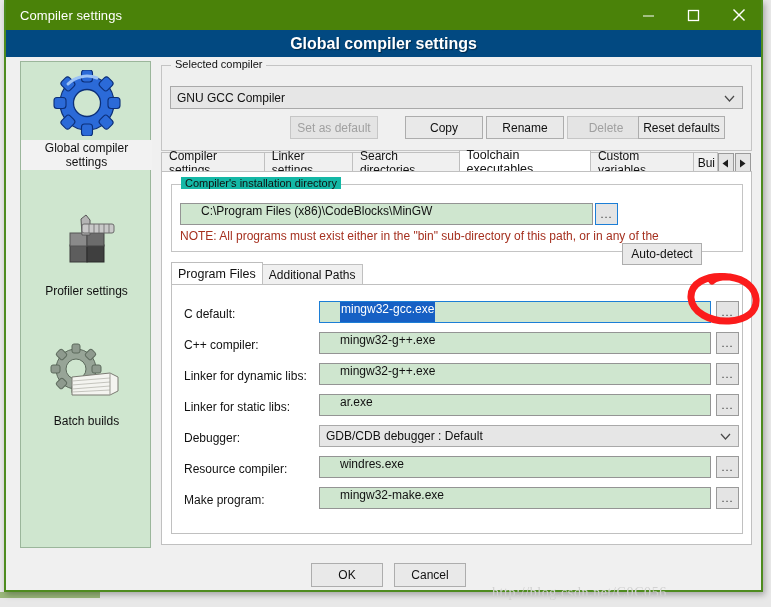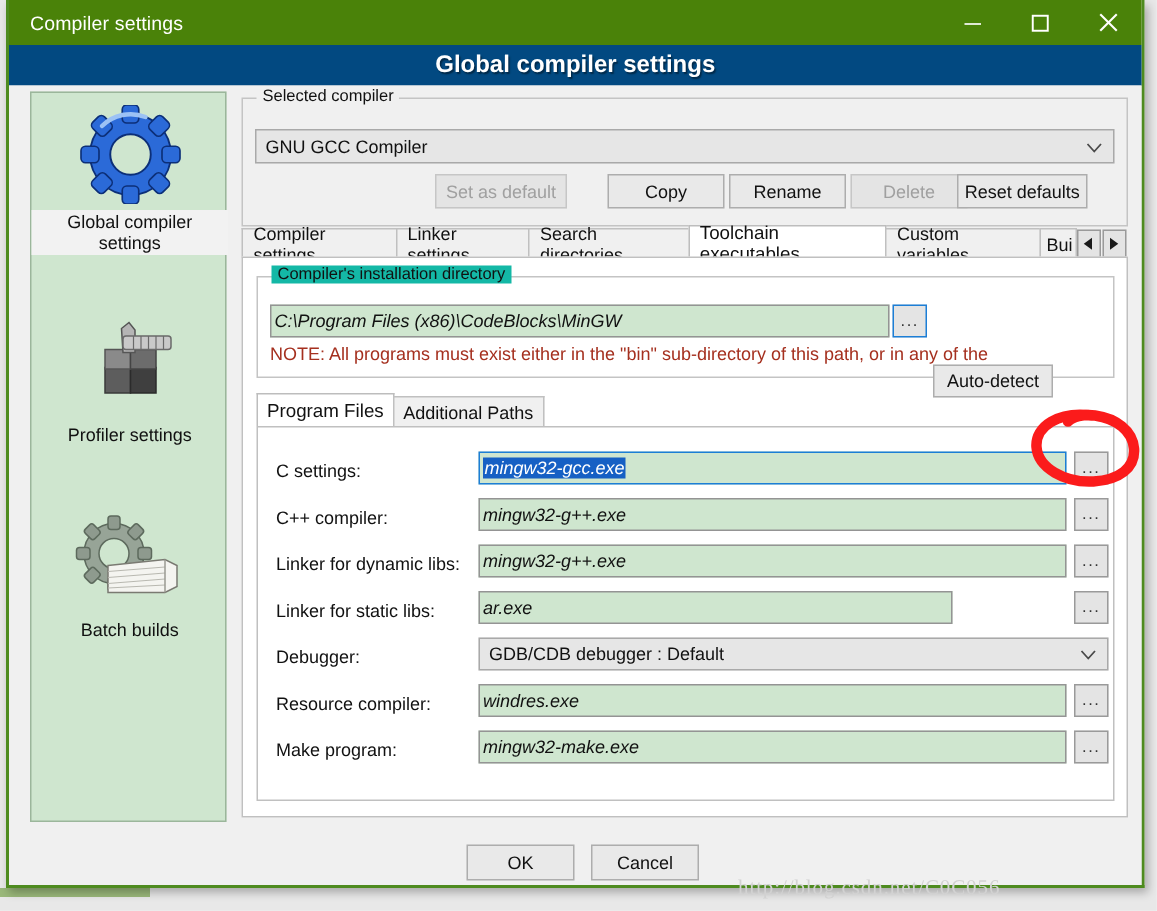--- a/index.html
+++ b/index.html
@@ -166,25 +166,24 @@
   .tabpage {
     position: absolute;
     border: 1px solid #c0c0c0;
     background: #ffffff;
   }
   
   .tfield {
     border: 1px solid #949494;
     background: #cfe6cf;
     height: 22px;
-    display: flex; align-items: center;
-    padding-left: 2px;
+    display: flex; 
+    padding-left: 20px;
     font-size: 12px; color: #111;
     box-sizing: border-box;
-    font-style: italic;
   }
   .tfield.focused {
     border: 1px solid #1c7ed6;
     background: #cfe6cf;
   }
   .sel-text {
     background: #1660c4;
     color: #ffffff;
     padding: 0 1px;
   }
@@ -429,21 +428,21 @@
             <div class="tab active" style="padding:0 6px;">
               <span>Program Files</span>
             </div>
             <div class="tab" style="padding:0 6px;">
               <span>Additional Paths</span>
             </div>
           </div>
 
           <div class="tabpage" style="left:9px; top:112px; width:570px; height:248px;">
 
-            <span class="flabel" style="left:12px; top:22px;">C settings:</span>
+            <span class="flabel" style="left:12px; top:22px;">C default:</span>
             <div class="tfield focused" style="position:absolute; left:147px; top:16px; width:392px;">
               <span class="sel-text">mingw32-gcc.exe</span>
             </div>
             <div class="dots" style="position:absolute; left:544px; top:16px;">
               <span>...</span>
             </div>
 
             <span class="flabel" style="left:12px; top:53px;">C++ compiler:</span>
             <div class="tfield" style="position:absolute; left:147px; top:47px; width:392px;">
               <span>mingw32-g++.exe</span>
@@ -454,21 +453,21 @@
 
             <span class="flabel" style="left:12px; top:84px;">Linker for dynamic libs:</span>
             <div class="tfield" style="position:absolute; left:147px; top:78px; width:392px;">
               <span>mingw32-g++.exe</span>
             </div>
             <div class="dots" style="position:absolute; left:544px; top:78px;">
               <span>...</span>
             </div>
 
             <span class="flabel" style="left:12px; top:115px;">Linker for static libs:</span>
-            <div class="tfield" style="position:absolute; left:147px; top:109px; width:316px;">
+            <div class="tfield" style="position:absolute; left:147px; top:109px; width:392px;">
               <span>ar.exe</span>
             </div>
             <div class="dots" style="position:absolute; left:544px; top:109px;">
               <span>...</span>
             </div>
 
             <span class="flabel" style="left:12px; top:146px;">Debugger:</span>
             <div class="combo" style="position:absolute; left:147px; top:140px; width:420px; height:22px;">
               <span>GDB/CDB debugger : Default</span>
               <span class="chev">

